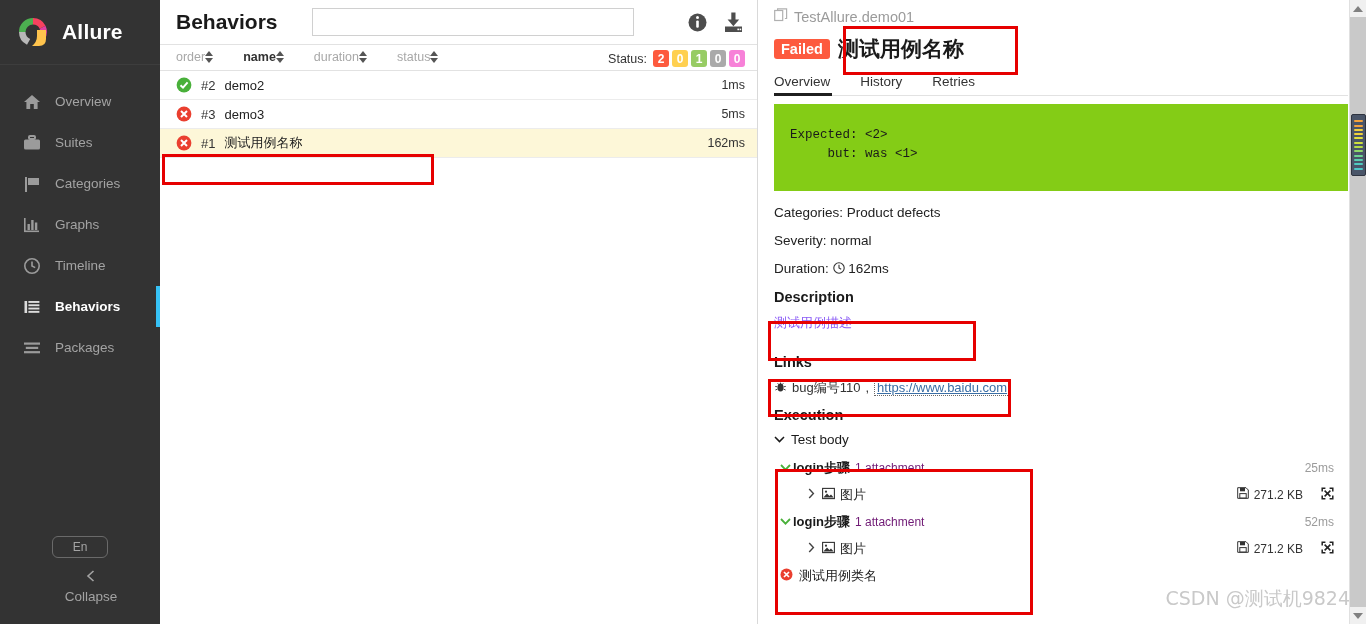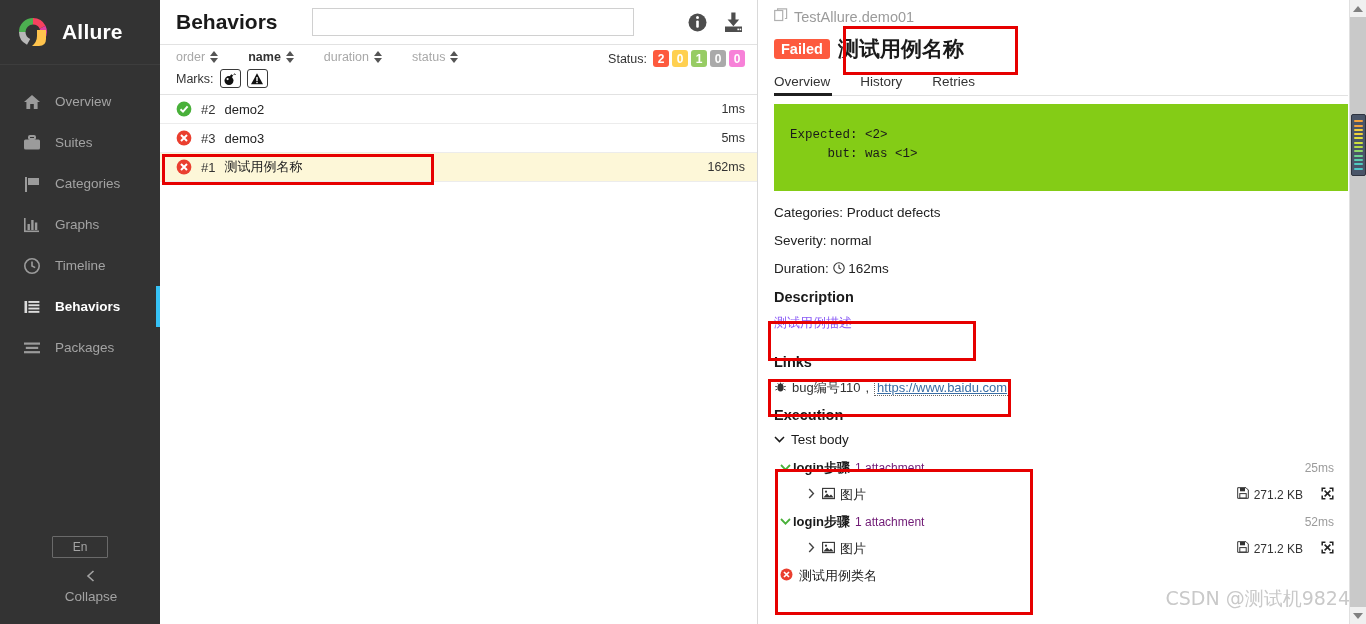--- a/index.html
+++ b/index.html
@@ -44,21 +44,21 @@
   .active-bar {
     position: absolute; right: 0; top: 0;
     width: 4px; height: 41px; background: #36c2f6;
   }
   .sidebar-bottom {
     margin-top: auto; padding-bottom: 20px;
     display: flex; flex-direction: column; align-items: center; gap: 11px;
   }
   .lang-btn {
     border: 1px solid #6a6a6a; color: #a3a3a3;
-    border-radius: 1px; font-size: 12px;
+    border-radius: 6px; font-size: 12px;
     padding: 3px 20px; cursor: pointer; margin-top: 17px;
   }
   .collapse-row {
     display: flex; align-items: center; gap: 3px;
     color: #a3a3a3; font-size: 13.5px; cursor: pointer;
     width: 100%; padding-left: 22px; flex-direction: column;
   }
 
   
   .center {
@@ -86,21 +86,21 @@
   .head-icons .hi { cursor: pointer; display: flex; }
 
   .sortbar {
     border-top: 1px solid #e2e2e2; border-bottom: 1px solid #e2e2e2;
     padding: 5px 12px 6px 16px;
     background: #fff;
     position: relative;
   }
   .sort-row { display: flex; align-items: center; gap: 0; }
   .sort-item {
-    display: flex; align-items: center; gap: 5px;
+    display: flex; align-items: center; 
     color: #a8a8a8; font-size: 12.5px; cursor: pointer;
     margin-right: 30px;
   }
   .sort-item.on { color: #333; font-weight: bold; }
   .caret { display: flex; flex-direction: column; gap: 2px; }
   .caret i {
     width: 0; height: 0; border-left: 4px solid transparent;
     border-right: 4px solid transparent; display: block;
   }
   .caret i.up { border-bottom: 5px solid #555; }
@@ -411,38 +411,20 @@
 
       <div class="status-group">
         <span class="lbl">Status:</span>
         <span class="st" style="background:#fd5a3e">2</span>
         <span class="st" style="background:#ffd050">0</span>
         <span class="st" style="background:#97cc64">1</span>
         <span class="st" style="background:#aaaaaa">0</span>
         <span class="st" style="background:#f781d8">0</span>
       </div>
 
-      <div class="marks-row">
-        <span>Marks:</span>
-        <span class="mark-btn">
-          <svg width="14" height="14" viewBox="0 0 14 14">
-              <circle cx="6" cy="8.6" r="4.5" fill="#111"></circle>
-              <rect x="7.3" y="2.6" width="2.3" height="2.6" transform="rotate(35 8.4 3.9)" fill="#111"></rect>
-              <path d="M10.6 2.6 Q12.2 1.2 12.6 2.6" stroke="#111" stroke-width="1" fill="none"></path>
-              <circle cx="4.6" cy="7.1" r="1.1" fill="#fff"></circle>
-            </svg>
-        </span>
-        <span class="mark-btn">
-          <svg width="14" height="14" viewBox="0 0 14 14">
-              <path d="M7 1.3 L13 12.3 L1 12.3 Z" fill="#111"></path>
-              <rect x="6.3" y="5" width="1.4" height="4" fill="#fff"></rect>
-              <rect x="6.3" y="9.8" width="1.4" height="1.4" fill="#fff"></rect>
-            </svg>
-        </span>
-      </div>
     </div>
 
     <div class="list">
       <div class="row">
         <span class="ricon">
           <svg width="16" height="16" viewBox="0 0 16 16">
               <circle cx="8" cy="8" r="7.4" fill="#49b03a"></circle>
               <path d="M4.5 8.2 L7 10.6 L11.6 5.4" stroke="#fff" stroke-width="2" fill="none"></path>
             </svg>
         </span>

